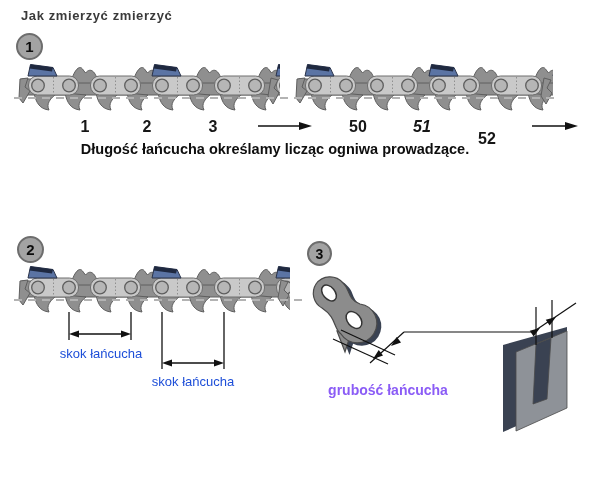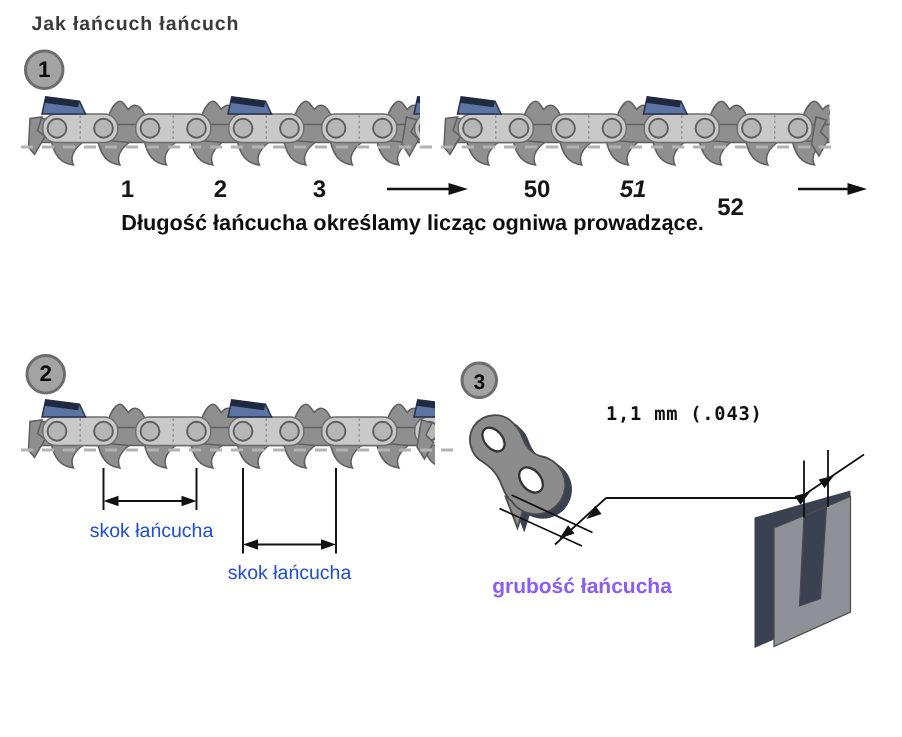--- a/index.html
+++ b/index.html
@@ -100,21 +100,21 @@
         <polygon points="258,13 260.5,1.5 283,4.5 287,13" fill="#5b74a4"></polygon>
         <polygon points="260.5,1.5 283,4.5 282,8.5 259.5,5.5" fill="#1f2940" stroke="none"></polygon>
       </g>
     </g>
     <g id="chain-torn-right" fill="#8f8f8f" stroke="#5f5f5f" stroke-width="1">
       <path d="M0,15 L7,17 L3,25 L8,30 L2,41 L-3,33 Z"></path>
     </g>
   </defs>
 </svg>
 
-<div class="abs title">Jak łańcuch łańcuch</div>
+<div class="abs title">Jak zmierzyć zmierzyć</div>
 <div class="abs badge" style="left:16px;top:33px;">
   <span>1</span>
 </div>
 
 <svg class="abs" style="left:18px;top:63px;" width="262" height="50" viewBox="0 0 262 50">
   <use href="#chain-seg"></use>
     <use href="#chain-torn-right" x="253"></use>
 </svg>
 <svg class="abs" style="left:295px;top:63px;" width="258" height="50" viewBox="0 0 258 50">
   <use href="#chain-seg"></use>
@@ -179,21 +179,20 @@
     <path transform="translate(4.5,3)" d="M13,16 A17,17 0 0 1 40,15 C47,21 44,31 57,36 A19.5,19.5 0 1 1 38,66 C30,60 34,50 19,40 A17,17 0 0 1 13,16 Z"></path>
     <polygon transform="translate(4.5,3)" points="34,63 42,84 48,65"></polygon>
   </g>
   <polygon points="34,63 42,84 48,65" fill="#8c8c8c" stroke="#4a4a4a" stroke-width="1.2"></polygon>
   <path d="M13,16 A17,17 0 0 1 40,15 C47,21 44,31 57,36 A19.5,19.5 0 1 1 38,66 C30,60 34,50 19,40 A17,17 0 0 1 13,16 Z" fill="#8c8c8c" stroke="#4a4a4a" stroke-width="1.2"></path>
   <ellipse cx="26" cy="25" rx="6" ry="9" transform="rotate(-40 26 25)" fill="#ffffff" stroke="#333" stroke-width="1.5"></ellipse>
   <ellipse cx="51" cy="52" rx="6.5" ry="9.5" transform="rotate(-40 51 52)" fill="#ffffff" stroke="#333" stroke-width="1.5"></ellipse>
 </svg>
 
 <div class="abs gauge-values">
-  <div>1,1 mm (.043)</div>
 </div>
 
 <svg class="abs" style="left:495px;top:320px;" width="95" height="120">
   <polygon points="8,25 72,7 72,84 8,112" fill="#3a4252"></polygon>
   <path d="M21,32 L72,11 L72,88 L21,111 Z M41,24 L56,18 L52,79 L38,84 Z" fill="#8e9298" stroke="#4a4a4a" stroke-width="0.8" fill-rule="evenodd"></path>
 </svg>
 
 <svg class="abs" style="left:325px;top:295px;" width="270" height="78">
   <g stroke="#111" stroke-width="1.2" fill="none">
     <line x1="79" y1="37" x2="208" y2="37"></line>

